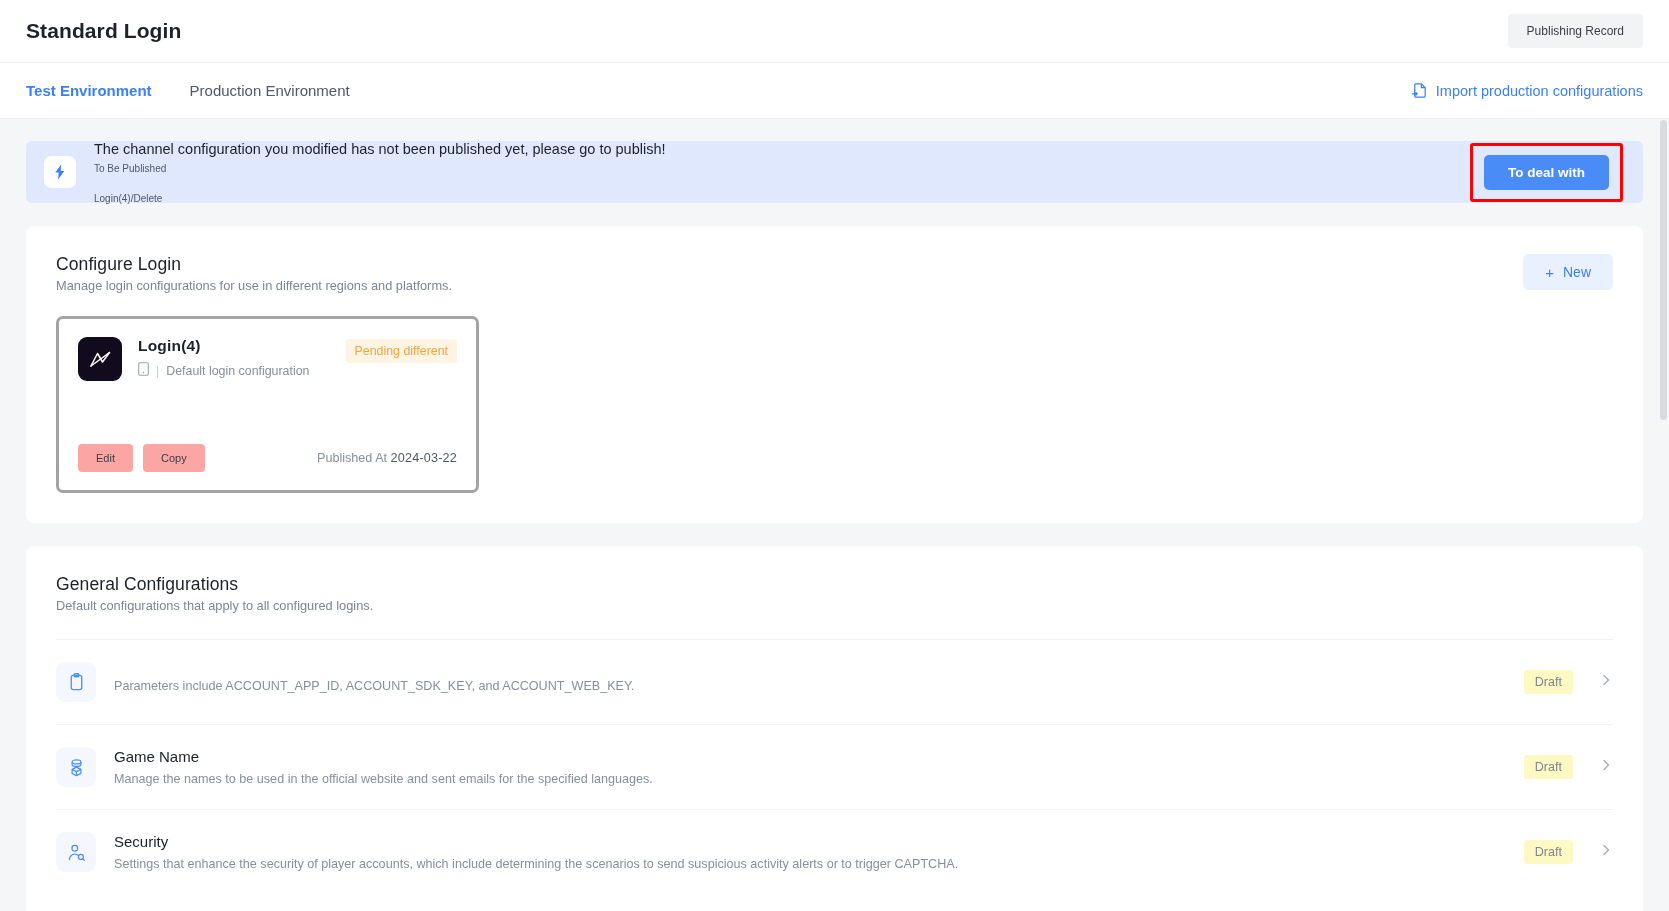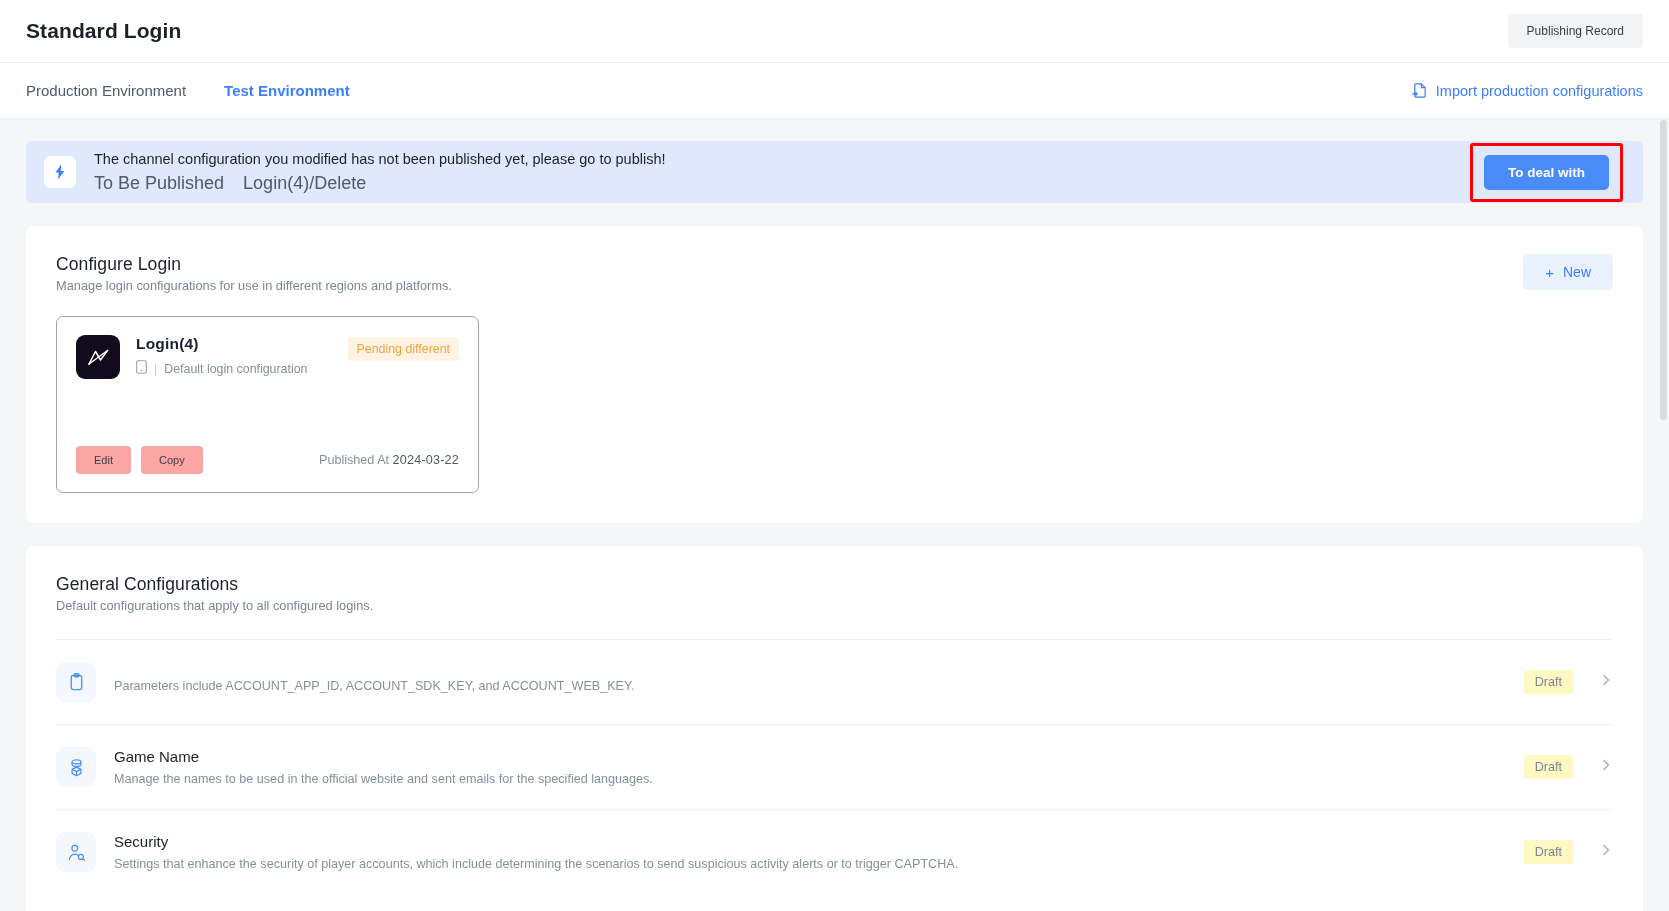--- a/index.html
+++ b/index.html
@@ -85,21 +85,21 @@
   }
   .banner-icon {
     width: 32px; height: 32px;
     border-radius: 7px;
     background: #ffffff;
     display: flex; align-items: center; justify-content: center;
     flex: 0 0 auto;
   }
   .banner-text { margin-left: 18px; flex: 1 1 auto; }
   .banner-title { font-size: 14.5px; color: #1d2129; line-height: 1.3; }
-  .banner-sub { margin-top: 5px; font-size: 18px; color: #4e5969; display: flex; gap: 19px; }
+  .banner-sub { margin-top: 5px; font-size: 10px; color: #4e5969; display: flex; gap: 19px; flex-direction: column; }
   .banner-sub .lnk { cursor: pointer; }
   .deal-wrap {
     position: relative;
     padding: 9px 11px;
     border: 3px solid #ff0000;
     border-radius: 3px;
   }
   .deal-btn {
     background: #4a8cf7;
     color: #ffffff;
@@ -134,21 +134,21 @@
     font-family: inherit;
     display: flex; align-items: center; gap: 9px;
   }
   .new-btn .plus { font-size: 15px; line-height: 1; }
 
   
   .tiles { margin-top: 23px; display: flex; gap: 20px; }
   .tile {
     width: 423px;
     height: 177px;
-    border: 1px solid #a3a3a3;
+    border: 3px solid #a3a3a3;
     border-radius: 7px;
     padding: 18px 19px 0 19px;
     position: relative;
   }
   .tile-top { display: flex; align-items: flex-start; }
   .app-icon {
     width: 44px; height: 44px;
     border-radius: 9px;
     background: #120b1e;
     flex: 0 0 auto;
@@ -240,22 +240,22 @@
 
 <div class="page">
 
   <div class="topbar">
     <div class="page-title">Standard Login</div>
     <button class="pub-record-btn">Publishing Record</button>
   </div>
 
   <div class="tabbar">
     <div class="tabs">
+      <div class="tab active">Test Environment</div>
       <div class="tab">Production Environment</div>
-      <div class="tab active">Test Environment</div>
     </div>
     <div class="import-link">
       <span>
         <svg width="17" height="17" viewBox="0 0 18 18" fill="none">
           <path d="M11 2H5.2A1.2 1.2 0 0 0 4 3.2v11.6A1.2 1.2 0 0 0 5.2 16h8.6a1.2 1.2 0 0 0 1.2-1.2V6l-4-4z" stroke="#3b7ffa" stroke-width="1.3" stroke-linejoin="round"></path>
           <path d="M11 2v4h4" stroke="#3b7ffa" stroke-width="1.3" stroke-linejoin="round"></path>
           <path d="M1.5 12.5h5m0 0L5 11m1.5 1.5L5 14" stroke="#3b7ffa" stroke-width="1.3" stroke-linecap="round" stroke-linejoin="round"></path>
         </svg>
       </span>
       <span>Import production configurations</span>

